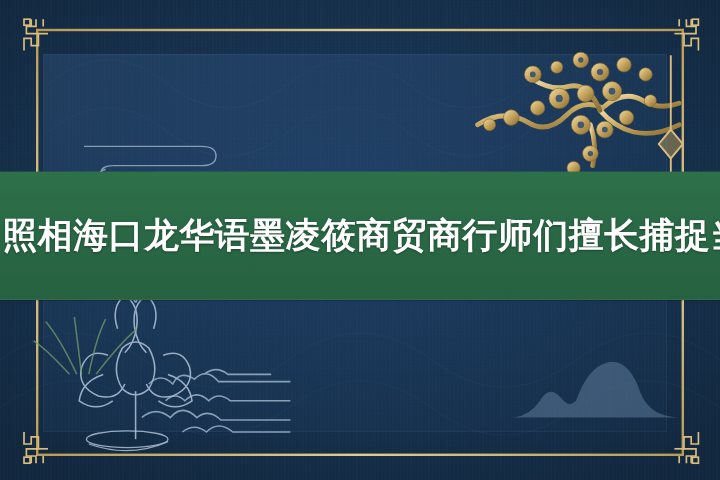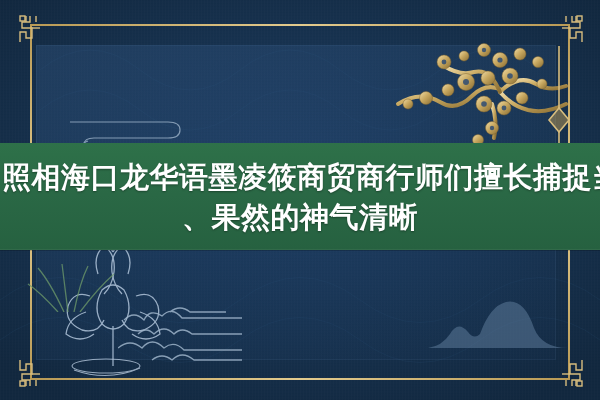--- a/index.html
+++ b/index.html
@@ -272,17 +272,16 @@
     <g fill="none" stroke="#9db3c9" stroke-width="1.2" opacity="0.8">
       <path d="M2 14 L100 14 q12 0 12 8 q0 8 -12 8 L26 30"></path>
       <path d="M26 30 q-10 0 -10 7 q0 7 10 7 L104 44"></path>
       <path d="M20 33 q-6 2 -6 6"></path>
     </g>
   </svg>
 
   <div class="banner">
     <div class="banner-text">
       <span class="line1">照相海口龙华语墨凌筱商贸商行师们擅长捕捉当然</span>
-      <span class="line2">、果然的神气清晰</span>
     </div>
   </div>
 
 </div>
 
 </body></html>

